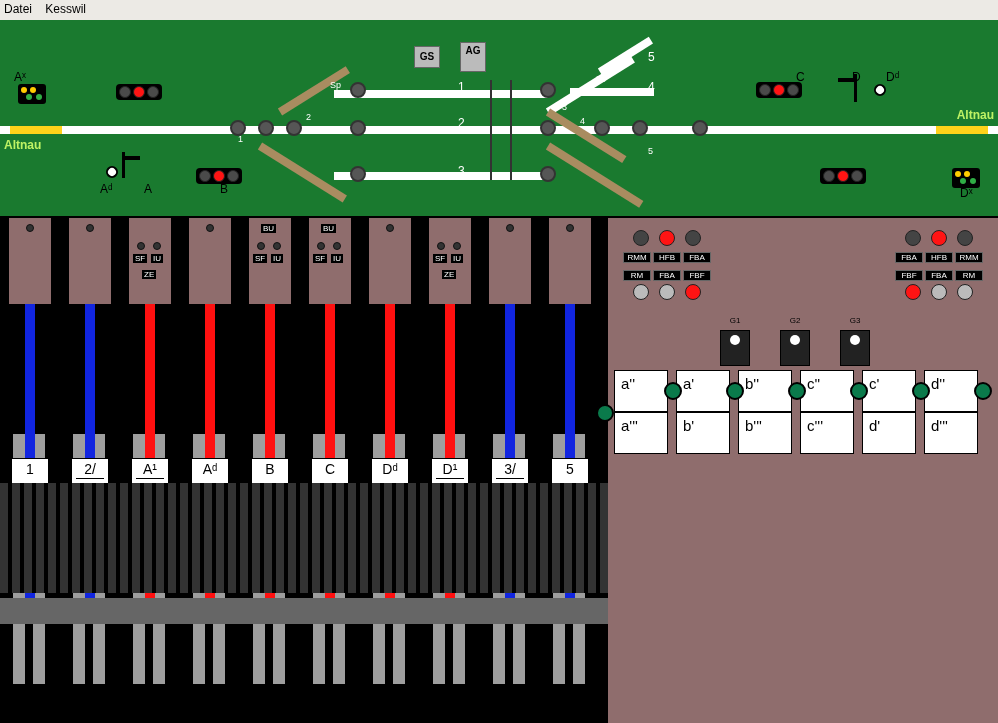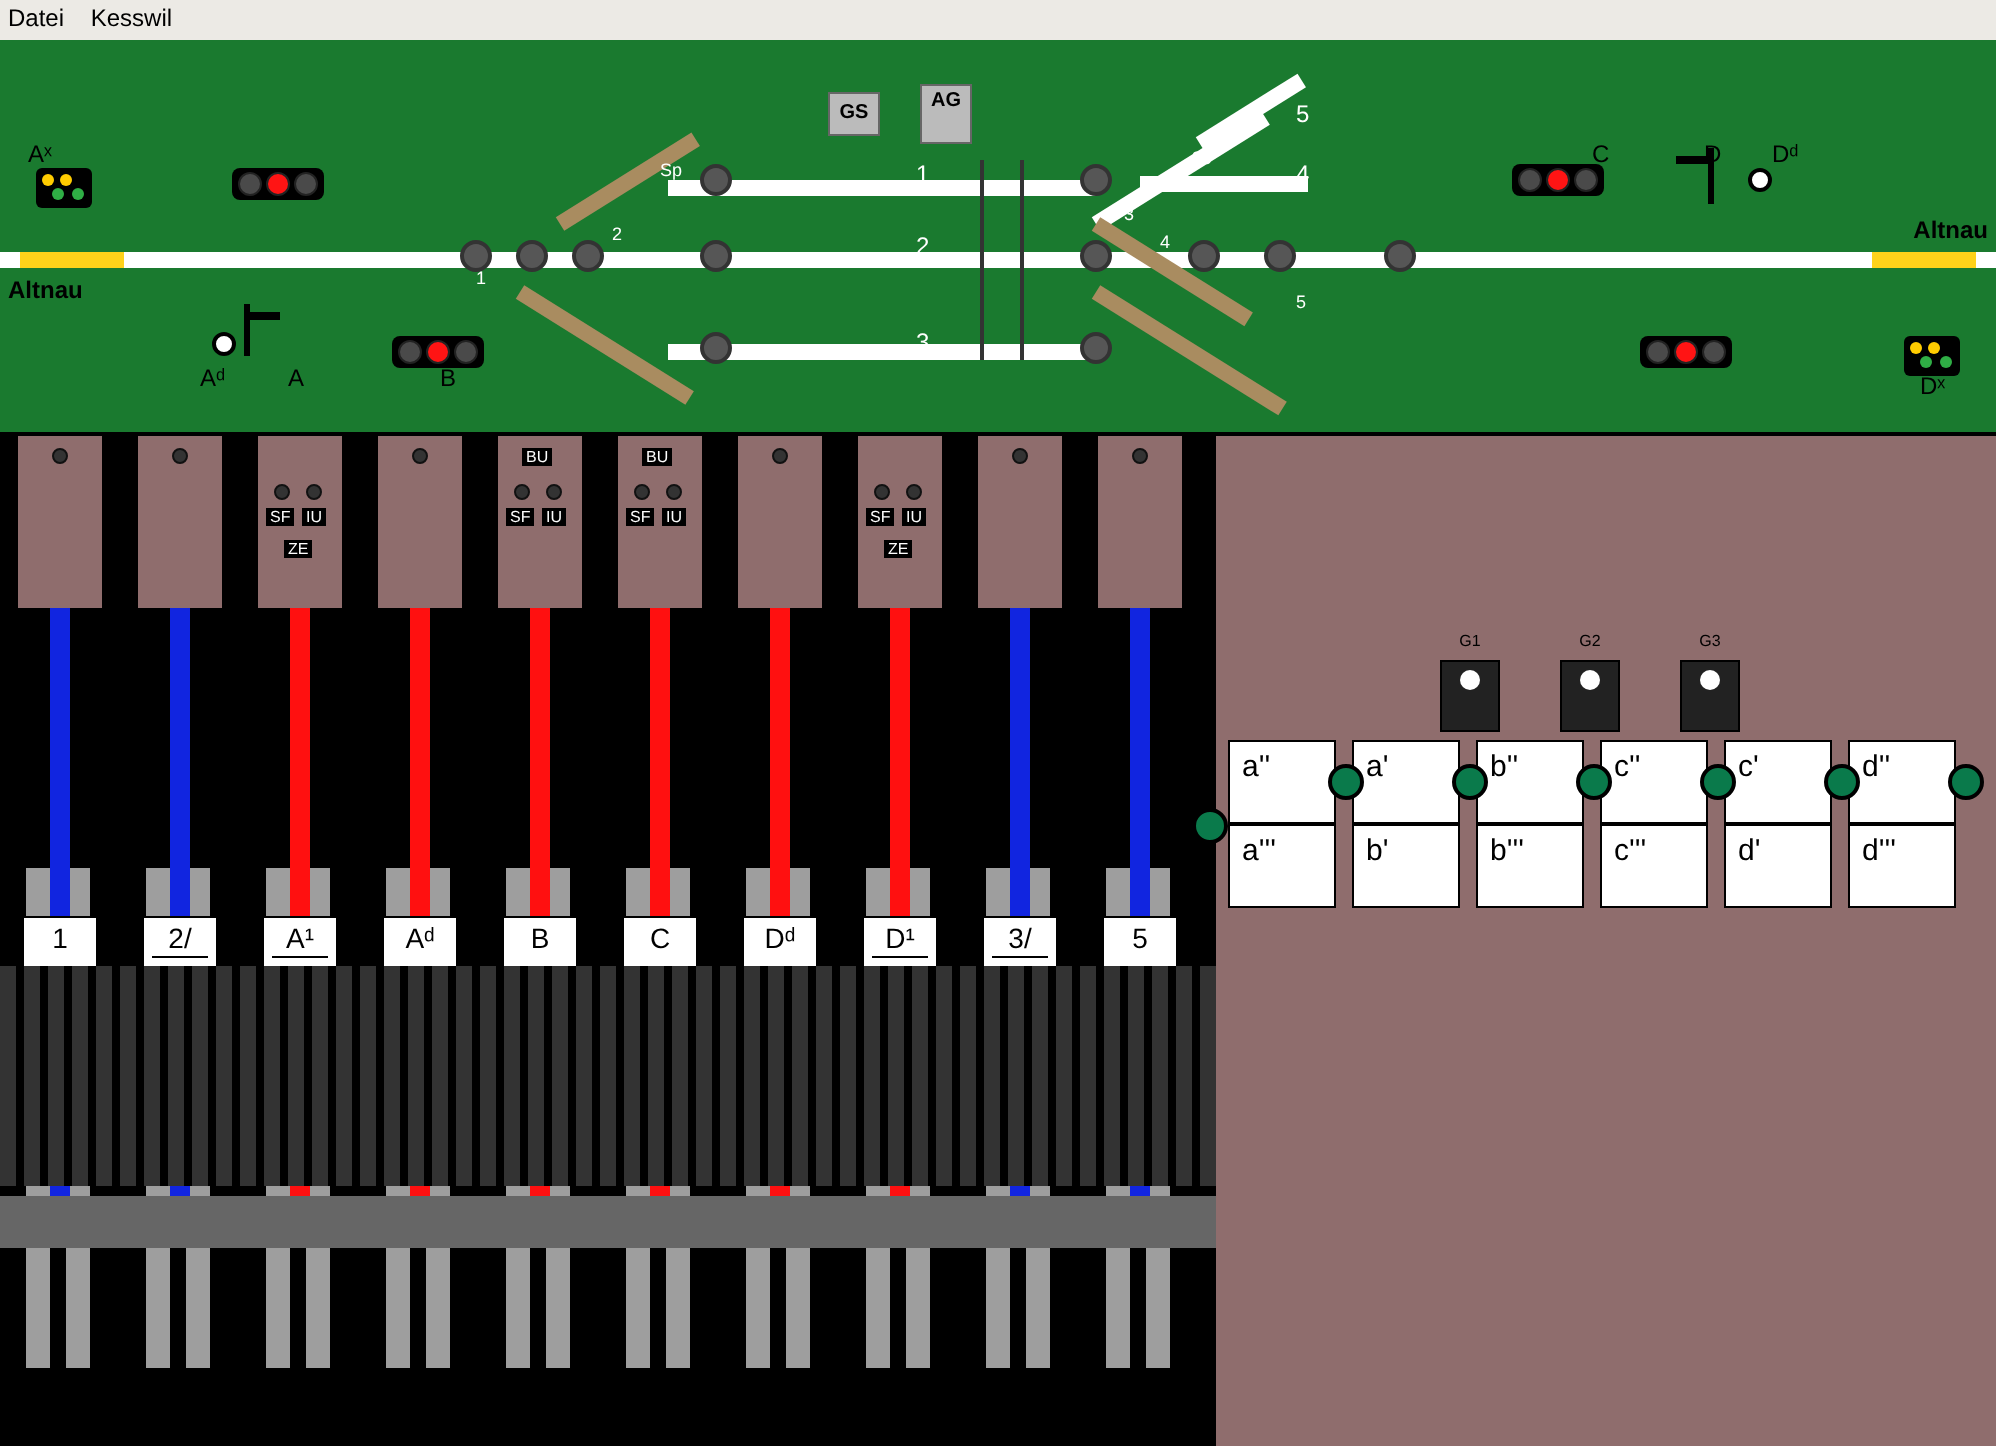--- a/index.html
+++ b/index.html
@@ -9,21 +9,21 @@
   .track-area { position:relative; height:198px; background:#1a7a2f; border-bottom:2px solid #000; }
   
   .mainline { position:absolute; top:106px; left:0; width:100%; height:8px; background:#fff; }
   .mainline::before, .mainline::after { content:''; position:absolute; top:-1px; height:10px; width:40px; }
   
   .yel-l { position:absolute; top:106px; left:10px; width:52px; height:8px; background:#ffd21a; }
   .yel-r { position:absolute; top:106px; right:10px; width:52px; height:8px; background:#ffd21a; }
   .tracknode { position:absolute; width:16px; height:16px; border-radius:50%; background:#565656; border:2px solid #333; }
   .tracktext { position:absolute; font:12px sans-serif; color:#fff; }
   .siding { position:absolute; height:8px; background:#fff; }
-  .station { position:absolute; font:bold 12px sans-serif; color:#000000; }
+  .station { position:absolute; font:bold 12px sans-serif; color:#bef264; }
   .siglabel { position:absolute; font:12px sans-serif; color:#000; }
   .sigbox { position:absolute; background:#000; border-radius:4px; display:flex; align-items:center; padding:2px; }
   .siglamp { width:12px; height:12px; border-radius:50%; margin:0 1px; background:#4a4a4a; border:1px solid #222; }
   .siglamp.red{background:#ff1414;}
   .gs-btn { position:absolute; width:26px; height:22px; background:#bbb; border:1px solid #666; font:bold 10px sans-serif; text-align:center; line-height:20px; }
   .ag-btn { position:absolute; width:26px; height:30px; background:#bbb; border:1px solid #666; font:bold 10px sans-serif; text-align:center; padding-top:2px;}
   .distSig { position:absolute; width:28px; height:20px; background:#000; border-radius:3px; }
   .distSig .d { position:absolute; width:6px;height:6px;border-radius:50%;background:#ffcc00; }
 
   
@@ -259,20 +259,32 @@
         <div class="lever blue" style="left: 565px;"></div>
         <div class="lever-plate" style="left: 551px;">5</div>
       </div>
 
     <div style="position:absolute;top:265px;left:0;width:100%;height:110px;background:repeating-linear-gradient(90deg,#333 0 8px,#000 8px 12px);"></div>
     <div style="position:absolute;top:380px;left:0;width:100%;height:26px;background:#666"></div>
   </div>
 
   <div class="block-panel">
 
+    <div class="indgroup" style="top:10px;left:14px">
+      <span class="ind dark"></span><span class="ind red"></span><span class="ind dark"></span><br>
+      <span class="indlab">RMM</span><span class="indlab">HFB</span><span class="indlab">FBA</span><br>
+      <span class="indlab">RM</span><span class="indlab">FBA</span><span class="indlab">FBF</span><br>
+      <span class="ind" style="background:#bbb"></span><span class="ind" style="background:#bbb"></span><span class="ind red"></span>
+    </div>
+    <div class="indgroup" style="top:10px;right:14px">
+      <span class="ind dark"></span><span class="ind red"></span><span class="ind dark"></span><br>
+      <span class="indlab">FBA</span><span class="indlab">HFB</span><span class="indlab">RMM</span><br>
+      <span class="indlab">FBF</span><span class="indlab">FBA</span><span class="indlab">RM</span><br>
+      <span class="ind red"></span><span class="ind" style="background:#bbb"></span><span class="ind" style="background:#bbb"></span>
+    </div>
 
     <div style="position:absolute;top:112px;left:112px">
       <div class="gsmall" style="top:-14px;left:5px">G1</div>
       <div class="cellbtn">
           <div class="dot"></div>
         </div>
     </div>
     <div style="position:absolute;top:112px;left:172px">
       <div class="gsmall" style="top:-14px;left:5px">G2</div>
       <div class="cellbtn">

